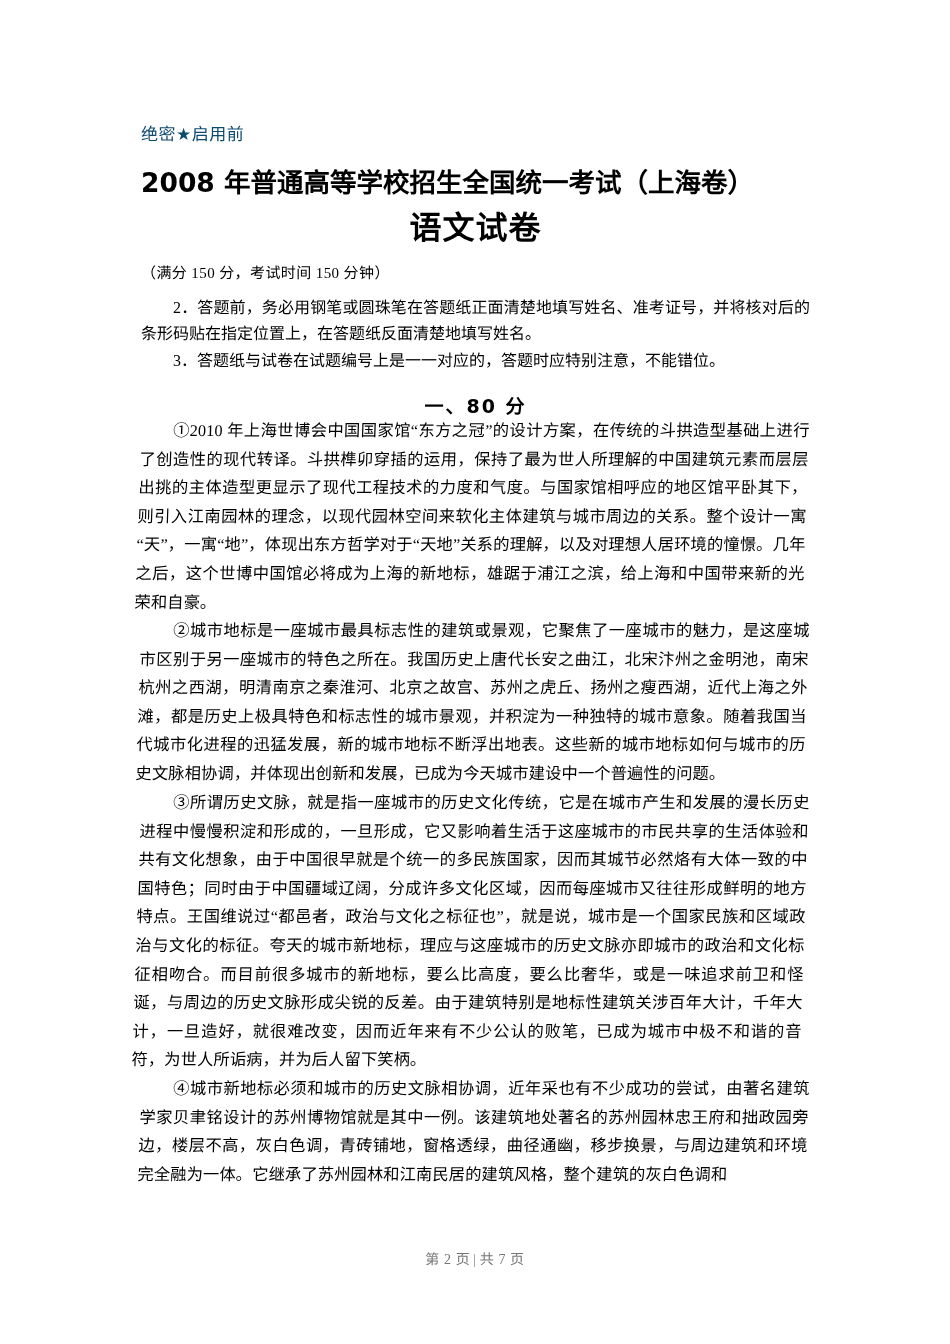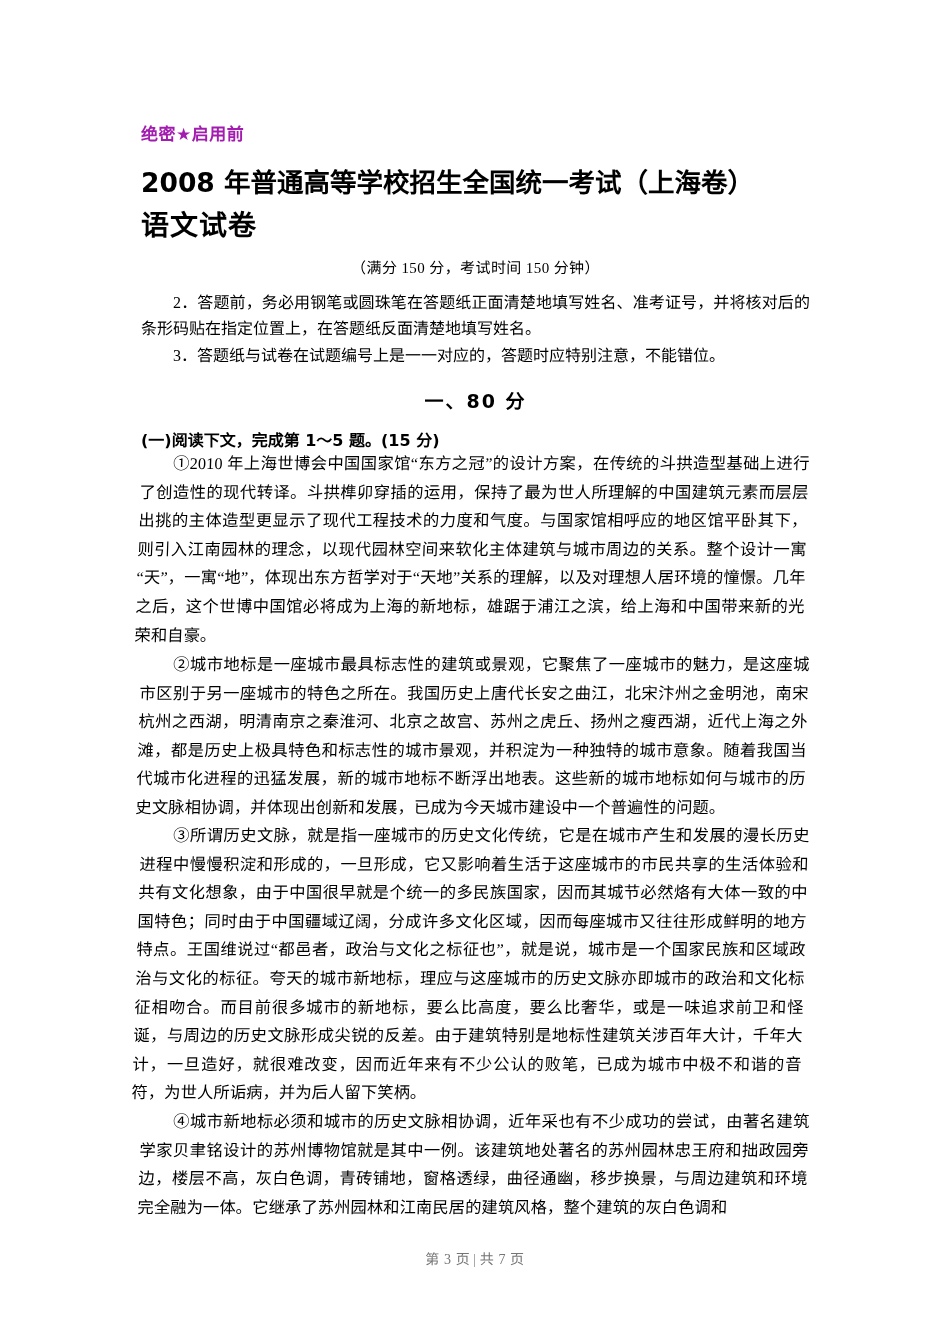--- a/index.html
+++ b/index.html
@@ -25,54 +25,55 @@
   .content {
     position: absolute;
     left: 141px;
     top: 0;
     width: 669px;
   }
 
   
   .secret-line {
     font-family: "DejaVu Sans", "Liberation Sans", sans-serif;
-    font-weight: bold;
+    font-weight: normal;
     font-size: 17px;
     line-height: 1;
     letter-spacing: 0.5px;
     margin: 0;
     padding-top: 126px;
-    color: #a21caf;
+    color: #0c4a6e;
   }
 
   
   .doc-title-1 {
     font-family: "DejaVu Sans", "Liberation Sans", sans-serif;
     font-weight: bold;
     font-size: 26.5px;
     line-height: 1.18;
     margin: 0;
     padding-top: 24px;
     letter-spacing: 0px;
     white-space: nowrap;
   }
   .doc-title-2 {
     font-family: "DejaVu Sans", "Liberation Sans", sans-serif;
     font-weight: bold;
-    font-size: 28px;
+    font-size: 32px;
     line-height: 1.2;
+    text-align: center;
     margin: 0;
     padding-top: 11px;
     letter-spacing: 1px;
   }
   .doc-subtitle {
     font-family: "Liberation Serif", "DejaVu Serif", serif;
     font-size: 15px;
     line-height: 1.2;
-    text-align: center;
+    text-align: left;
     margin: 0;
     padding-top: 16px;
     letter-spacing: 0.4px;
   }
 
   
   .notice-block {
     padding-top: 13px;
   }
   .notice-head {
@@ -166,26 +167,25 @@
 
     <p class="doc-subtitle">（满分 150 分，考试时间 150 分钟）</p>
 
     <div class="notice-block">
       <p class="notice-item">2．答题前，务必用钢笔或圆珠笔在答题纸正面清楚地填写姓名、准考证号，并将核对后的条形码贴在指定位置上，在答题纸反面清楚地填写姓名。</p>
       <p class="notice-item">3．答题纸与试卷在试题编号上是一一对应的，答题时应特别注意，不能错位。</p>
     </div>
 
     <h3 class="section-heading">一、80 分</h3>
 
-    <p class="sub-heading">(一)阅读下文，完成第 1～5 题。(15 分)</p>
 
     <p class="body-para">①2010 年上海世博会中国国家馆“东方之冠”的设计方案，在传统的斗拱造型基础上进行了创造性的现代转译。斗拱榫卯穿插的运用，保持了最为世人所理解的中国建筑元素而层层出挑的主体造型更显示了现代工程技术的力度和气度。与国家馆相呼应的地区馆平卧其下，则引入江南园林的理念，以现代园林空间来软化主体建筑与城市周边的关系。整个设计一寓“天”，一寓“地”，体现出东方哲学对于“天地”关系的理解，以及对理想人居环境的憧憬。几年之后，这个世博中国馆必将成为上海的新地标，雄踞于浦江之滨，给上海和中国带来新的光荣和自豪。</p>
     <p class="body-para">②城市地标是一座城市最具标志性的建筑或景观，它聚焦了一座城市的魅力，是这座城市区别于另一座城市的特色之所在。我国历史上唐代长安之曲江，北宋汴州之金明池，南宋杭州之西湖，明清南京之秦淮河、北京之故宫、苏州之虎丘、扬州之瘦西湖，近代上海之外滩，都是历史上极具特色和标志性的城市景观，并积淀为一种独特的城市意象。随着我国当代城市化进程的迅猛发展，新的城市地标不断浮出地表。这些新的城市地标如何与城市的历史文脉相协调，并体现出创新和发展，已成为今天城市建设中一个普遍性的问题。</p>
     <p class="body-para">③所谓历史文脉，就是指一座城市的历史文化传统，它是在城市产生和发展的漫长历史进程中慢慢积淀和形成的，一旦形成，它又影响着生活于这座城市的市民共享的生活体验和共有文化想象，由于中国很早就是个统一的多民族国家，因而其城节必然烙有大体一致的中国特色；同时由于中国疆域辽阔，分成许多文化区域，因而每座城市又往往形成鲜明的地方特点。王国维说过“都邑者，政治与文化之标征也”，就是说，城市是一个国家民族和区域政治与文化的标征。夸天的城市新地标，理应与这座城市的历史文脉亦即城市的政治和文化标征相吻合。而目前很多城市的新地标，要么比高度，要么比奢华，或是一味追求前卫和怪诞，与周边的历史文脉形成尖锐的反差。由于建筑特别是地标性建筑关涉百年大计，千年大计，一旦造好，就很难改变，因而近年来有不少公认的败笔，已成为城市中极不和谐的音符，为世人所诟病，并为后人留下笑柄。</p>
     <p class="body-para">④城市新地标必须和城市的历史文脉相协调，近年采也有不少成功的尝试，由著名建筑学家贝聿铭设计的苏州博物馆就是其中一例。该建筑地处著名的苏州园林忠王府和拙政园旁边，楼层不高，灰白色调，青砖铺地，窗格透绿，曲径通幽，移步换景，与周边建筑和环境完全融为一体。它继承了苏州园林和江南民居的建筑风格，整个建筑的灰白色调和</p>
 
   </div>
 
   <div class="page-footer">
-    <span>第 3 页</span><span class="sep">|</span><span>共 7 页</span>
+    <span>第 2 页</span><span class="sep">|</span><span>共 7 页</span>
   </div>
 
 </div>
 
 </body></html>

